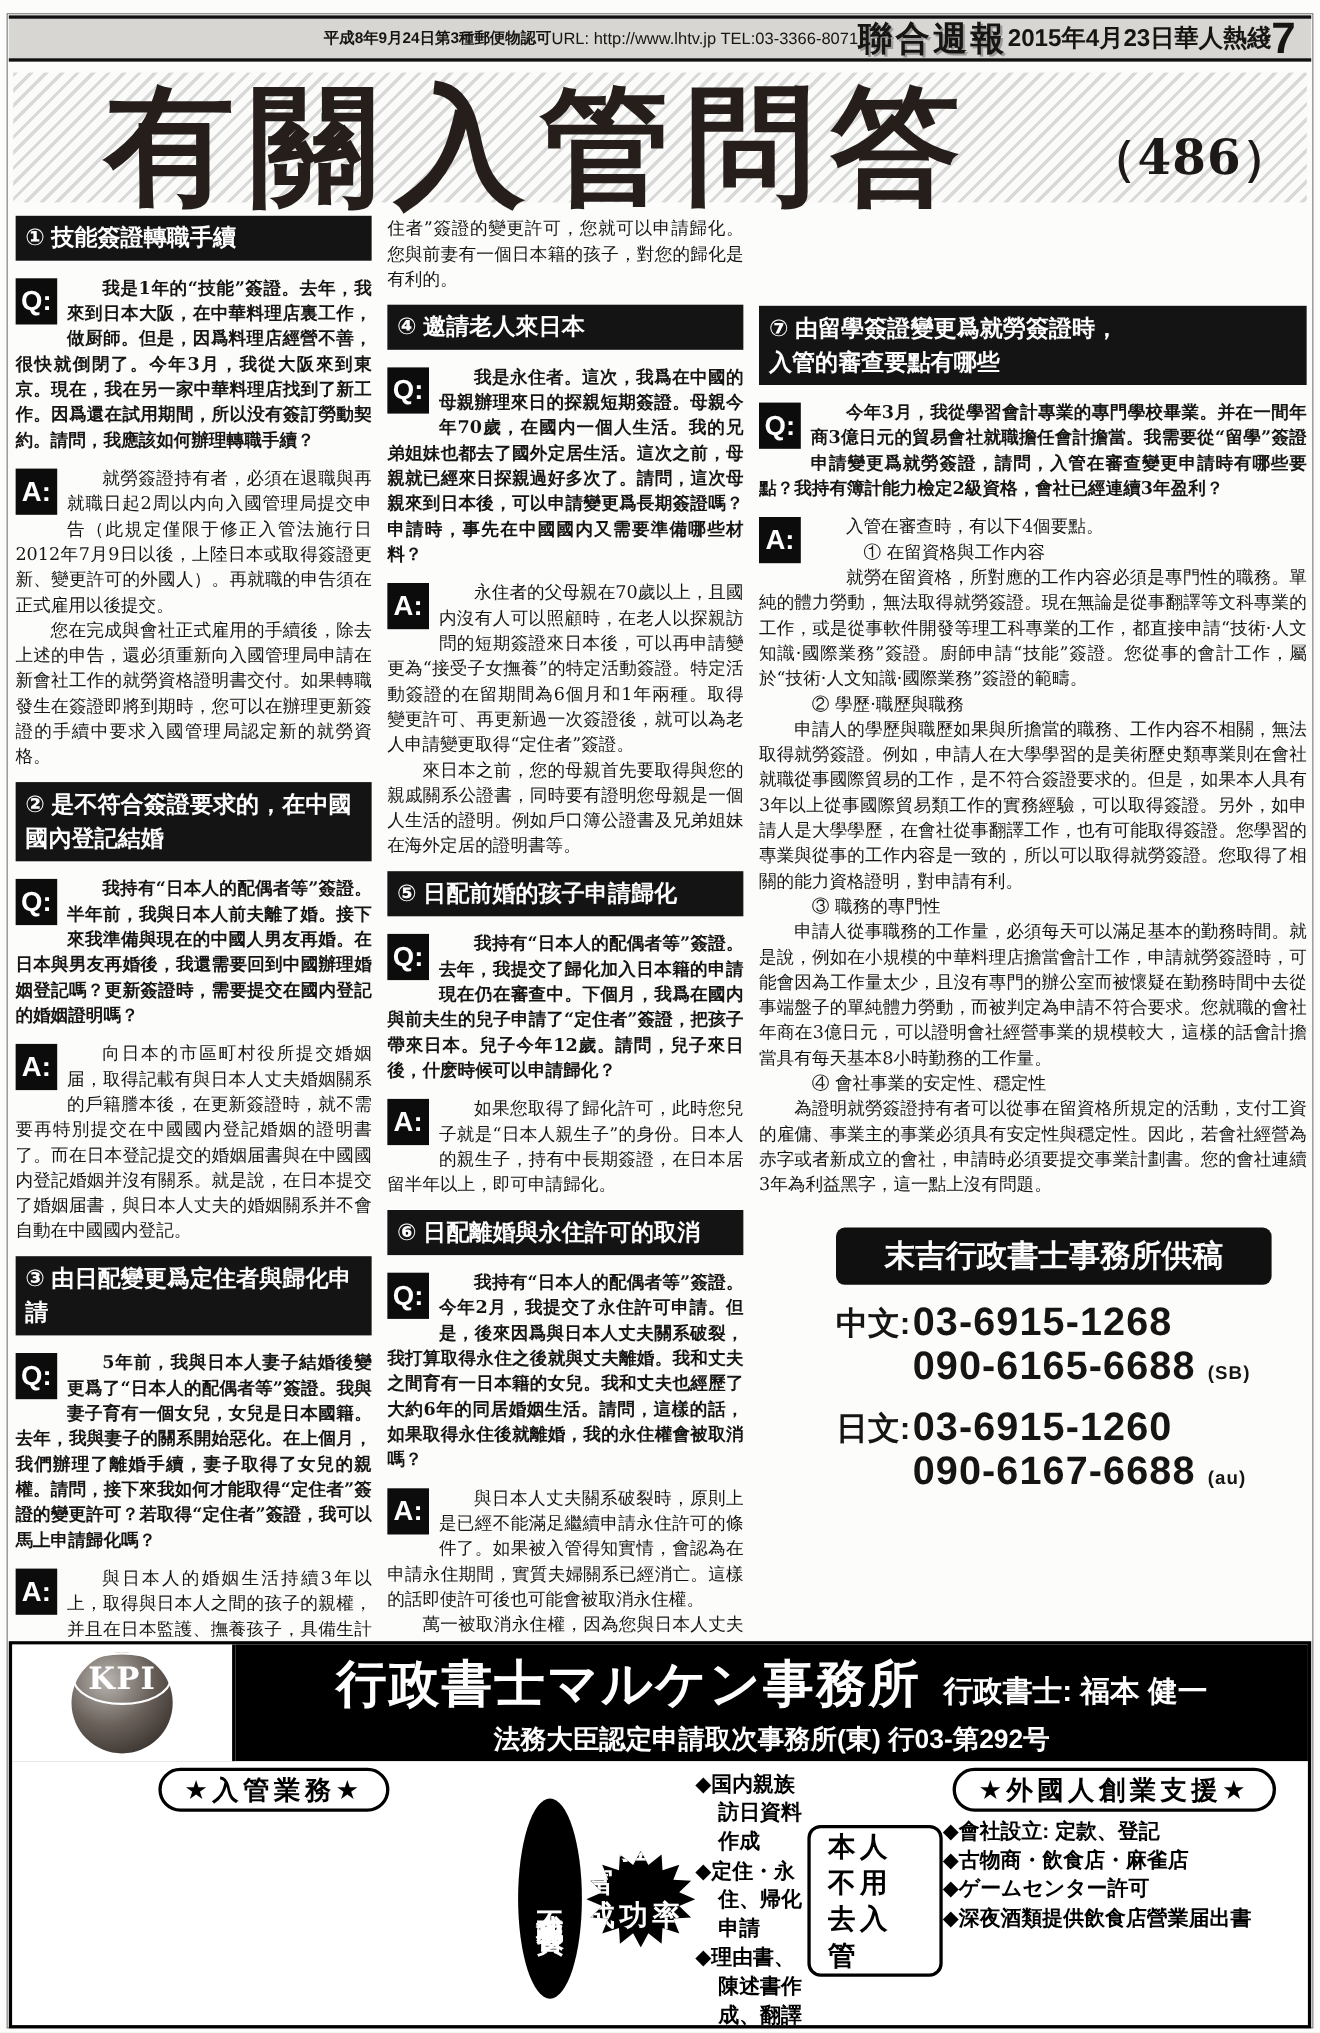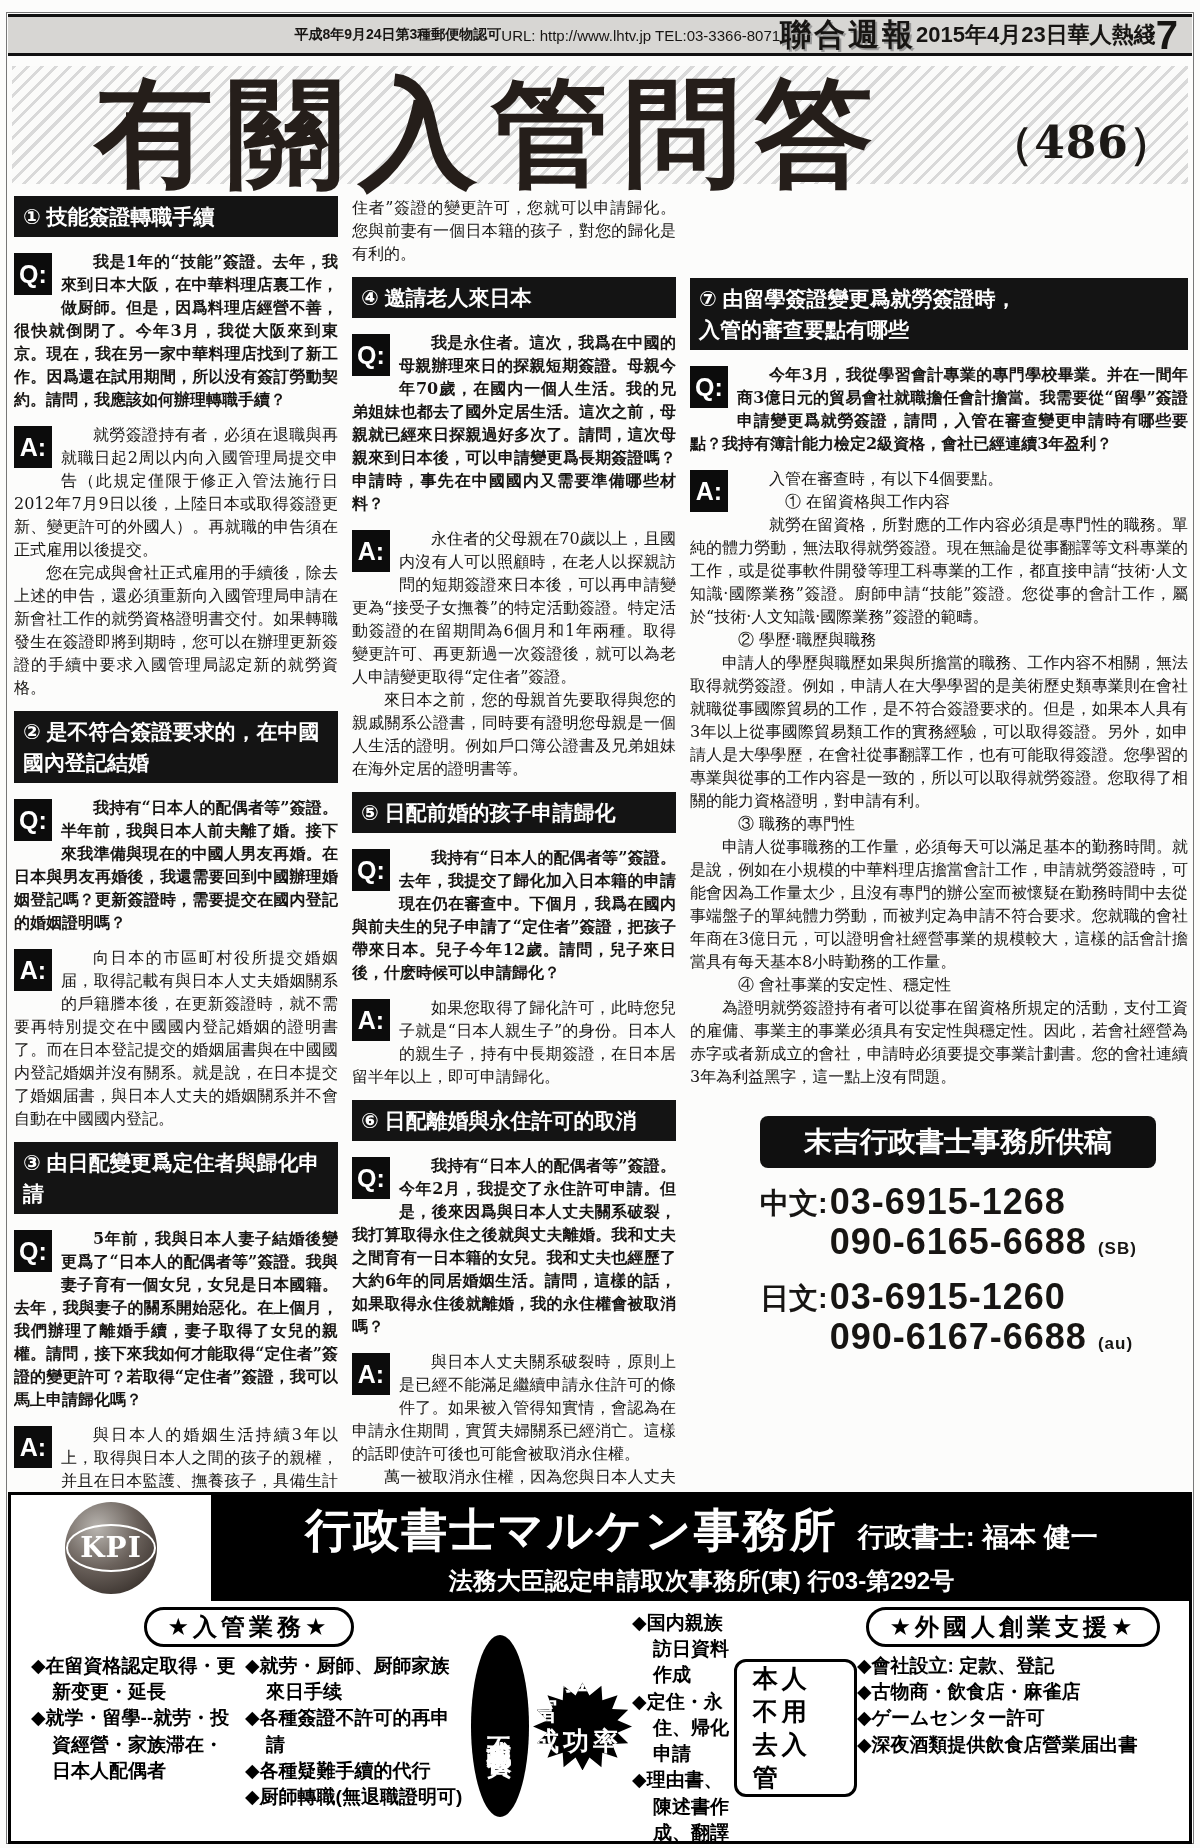--- a/index.html
+++ b/index.html
@@ -57,21 +57,21 @@
   .carrier{font-size:17px;font-weight:bold;}
 
   
   .ad{position:absolute;left:8px;right:8px;top:1492px;height:352px;border:3px solid #000;
       box-sizing:border-box;display:flex;flex-direction:column;background:#fff;
       font-family:"Liberation Sans","DejaVu Sans",sans-serif;}
   .ad-header{display:flex;background:#000;color:#fff;height:106px;flex:0 0 auto;}
   .ad-logo{width:200px;background:#fff;border-right:3px solid #000;display:flex;align-items:center;justify-content:center;}
   .globe{width:92px;height:92px;border-radius:50%;
          background:radial-gradient(circle at 35% 28%,#b9b5b0 0%,#6b625c 45%,#241d19 100%);
-         display:flex;align-items:center;justify-content:center;}
+         display:flex;align-items:flex-start;justify-content:center;}
   .kpi{color:#fff;font-family:"DejaVu Serif",serif;font-size:28px;font-weight:bold;border:2px solid #fff;
        border-radius:50%;padding:8px 12px;line-height:1;letter-spacing:1px;}
   .ad-head-main{flex:1;display:flex;flex-direction:column;justify-content:center;padding:2px 8px;}
   .ad-title-row{display:flex;align-items:baseline;justify-content:center;gap:20px;}
   .ad-title{font-size:46px;font-weight:900;letter-spacing:2px;white-space:nowrap;}
   .ad-agent{font-size:27px;font-weight:bold;white-space:nowrap;}
   .ad-license{text-align:center;font-size:24px;font-weight:bold;margin-top:3px;}
   .ad-body{flex:1;display:flex;padding:6px 20px 4px;gap:0;color:#000;}
   .ad-left{width:436px;flex:0 0 auto;}
   .pill{width:max-content;margin:0 auto 6px;border:3px solid #000;border-radius:26px;
@@ -233,32 +233,20 @@
           <span class="ad-title">行政書士マルケン事務所</span>
           <span class="ad-agent">行政書士: 福本 健一</span>
         </div>
         <div class="ad-license">法務大臣認定申請取次事務所(東) 行03-第292号</div>
       </div>
     </div>
 
     <div class="ad-body">
       <div class="ad-left">
         <div class="pill">★入管業務★</div>
-        <div class="ad-cols">
-          <ul class="ad-list" style="width:208px;">
-            <li>◆在留資格認定取得・更新变更・延長</li>
-            <li>◆就学・留學--就劳・投資經營・家族滞在・日本人配偶者</li>
-          </ul>
-          <ul class="ad-list" style="flex:1;">
-            <li>◆就劳・厨師、厨師家族來日手续</li>
-            <li>◆各種簽證不許可的再申請</li>
-            <li>◆各種疑難手續的代行</li>
-            <li>◆厨師轉職(無退職證明可)</li>
-          </ul>
-        </div>
       </div>
 
       <div class="ad-ellipse">
         <div class="ellipse-inner">不成功不收費</div>
       </div>
 
       <div class="ad-mid">
         <div class="starburst">
           <div>经验丰富</div>
           <div>成功率高</div>

